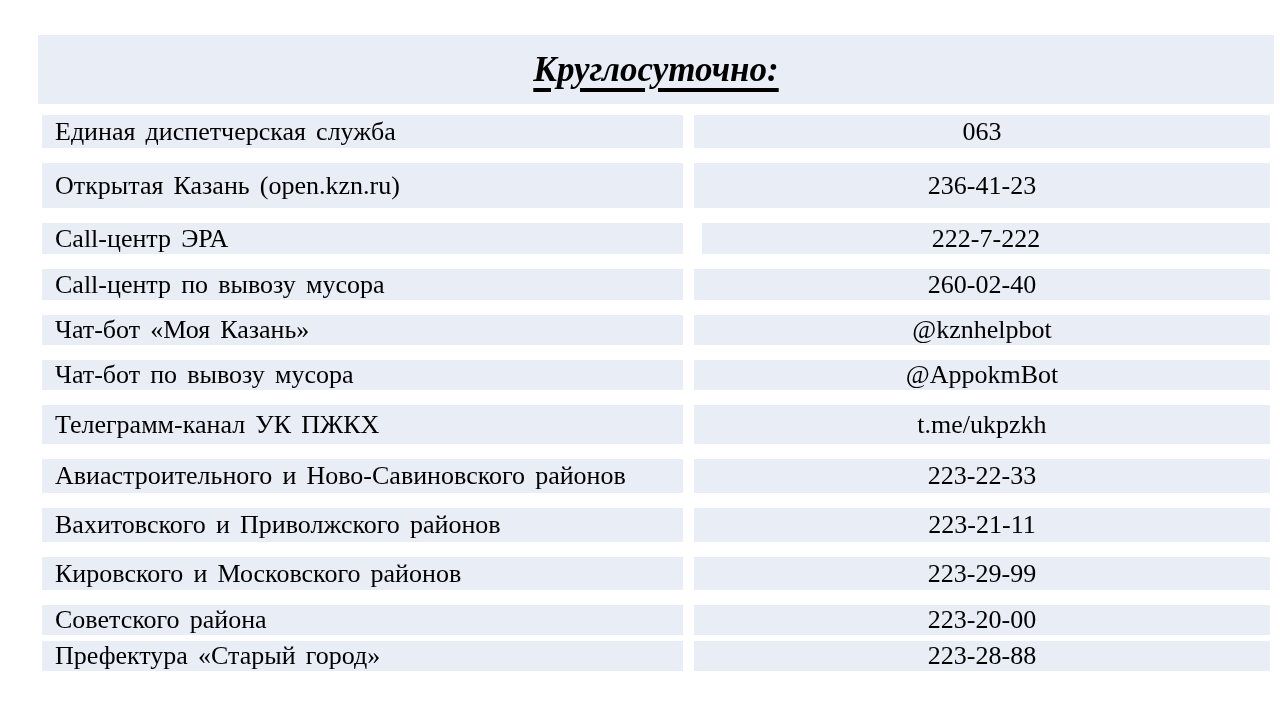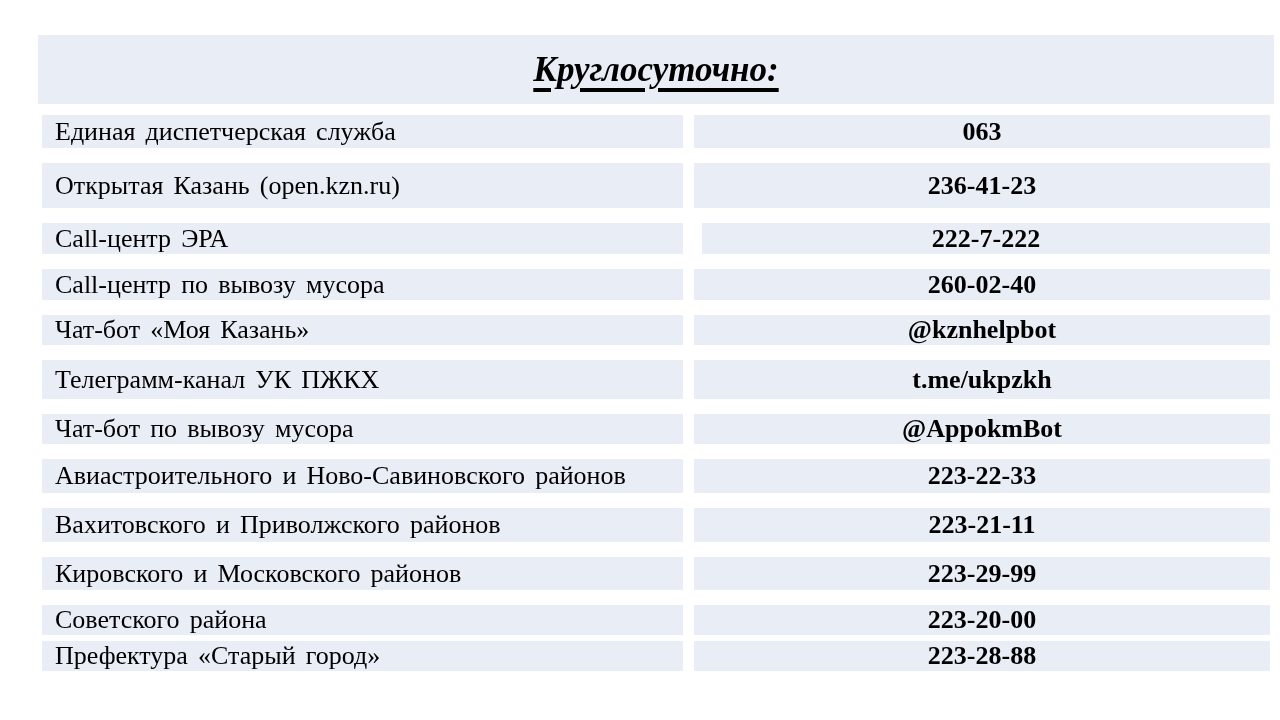--- a/index.html
+++ b/index.html
@@ -31,21 +31,21 @@
   }
   .cell{background:var(--cell-bg);display:flex;align-items:center;}
   .cell.label{
     border-right:3px solid var(--line);
     padding-left:13px;
     font-size:26px;
     word-spacing:0.14em;
   }
   .cell.value{
     justify-content:center;
-    font-weight:bold;
+    font-weight:normal;
     font-size:26px;
   }
 </style>
 </head>
 <body>
 
 <div class="slide">
   <div class="table" id="phone-table">
       <div class="sect-header" style="height: 72px;">
         <span>Круглосуточно:</span>
@@ -63,27 +63,27 @@
         <div class="cell value">222-7-222</div>
       </div>
       <div class="row" style="height: 42px;">
         <div class="cell label">Call-центр по вывозу мусора</div>
         <div class="cell value">260-02-40</div>
       </div>
       <div class="row" style="height: 41px;">
         <div class="cell label">Чат-бот «Моя Казань»</div>
         <div class="cell value">@kznhelpbot</div>
       </div>
+      <div class="row" style="height: 41px;">
+        <div class="cell label">Чат-бот по вывозу мусора</div>
+        <div class="cell value">@AppokmBot</div>
+      </div>
       <div class="row" style="height: 50px;">
         <div class="cell label">Телеграмм-канал УК ПЖКХ</div>
         <div class="cell value">t.me/ukpzkh</div>
-      </div>
-      <div class="row" style="height: 41px;">
-        <div class="cell label">Чат-бот по вывозу мусора</div>
-        <div class="cell value">@AppokmBot</div>
       </div>
       <div class="row" style="height: 45px;">
         <div class="cell label">Авиастроительного и Ново-Савиновского районов</div>
         <div class="cell value">223-22-33</div>
       </div>
       <div class="row" style="height: 45px;">
         <div class="cell label">Вахитовского и Приволжского районов</div>
         <div class="cell value">223-21-11</div>
       </div>
       <div class="row" style="height: 44px;">

